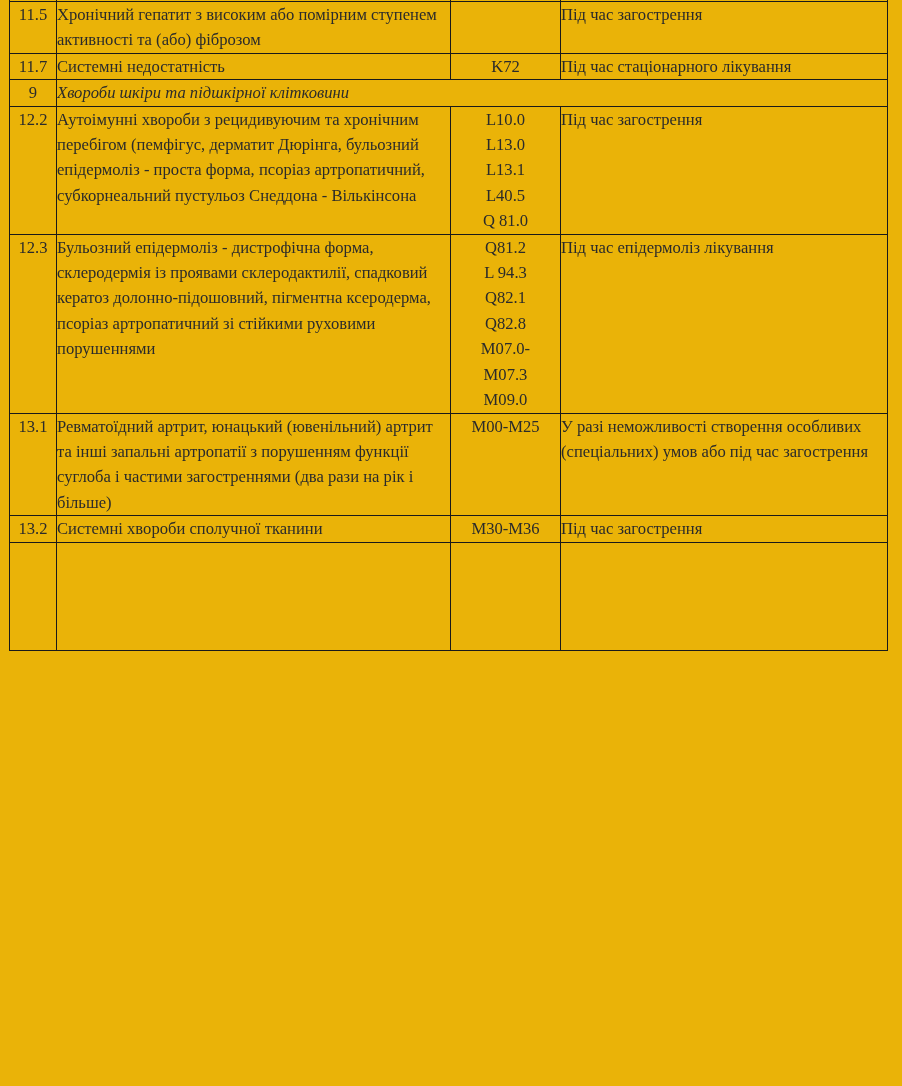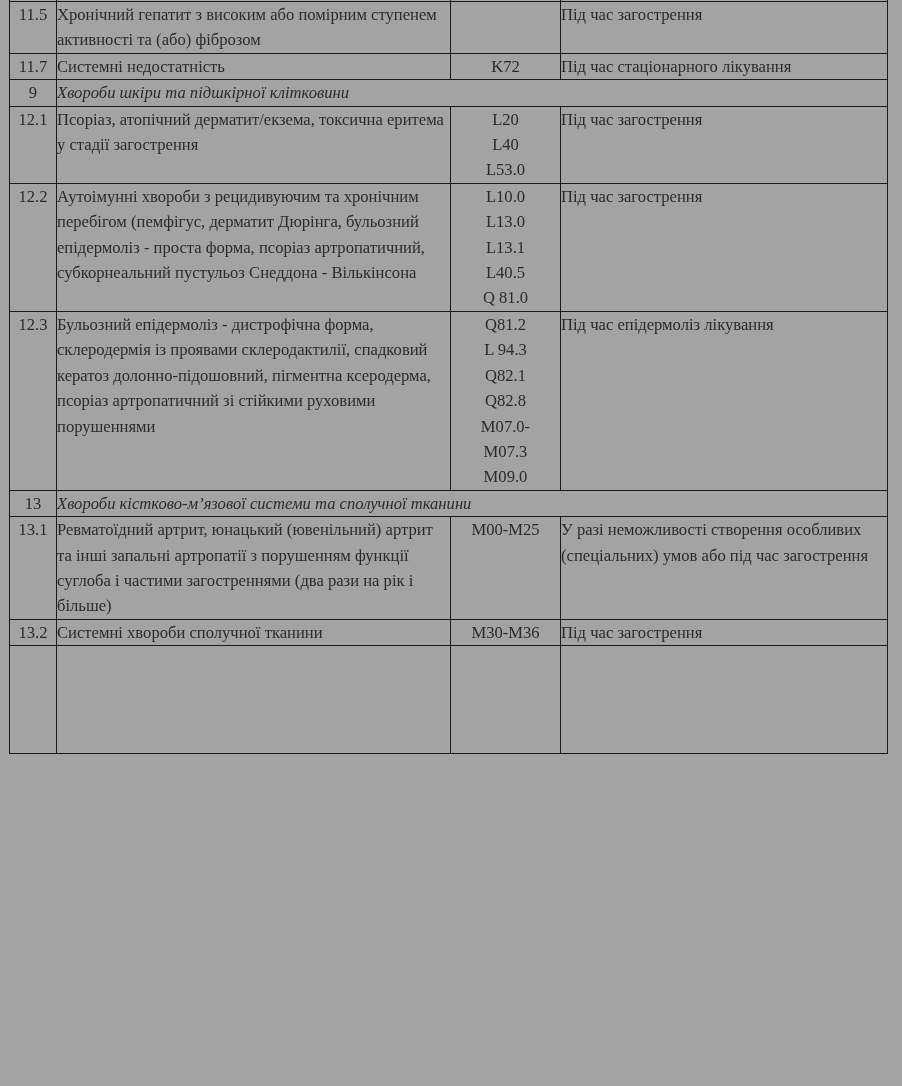--- a/index.html
+++ b/index.html
@@ -11,21 +11,21 @@
     width: 902px;
     height: 1086px;
     overflow: hidden;
     font-family: "Liberation Serif", "DejaVu Serif", serif;
     color: #2b2b2b;
   }
   .page {
     position: relative;
     width: 902px;
     height: 1086px;
-    background: #a3a3a3;
+    background: #eab308;
   }
   table.reg-table {
     position: absolute;
     left: 9px;
     top: -99px;
     width: 878px;
     border-collapse: collapse;
     table-layout: fixed;
   }
   table.reg-table col.c-num   { width: 47px; }
@@ -94,30 +94,20 @@
           <td class="cell-code">
             <span class="code-line">K72</span>
           </td>
           <td class="cell-cond">Під час стаціонарного лікування</td>
         </tr>
         <tr>
           <td class="cell-num">9</td>
           <td class="cell-section" colspan="3">Хвороби шкіри та підшкірної клітковини</td>
         </tr>
         <tr>
-          <td class="cell-num">12.1</td>
-          <td class="cell-name">Псоріаз, атопічний дерматит/екзема, токсична еритема у стадії загострення</td>
-          <td class="cell-code">
-            <span class="code-line">L20</span>
-            <span class="code-line">L40</span>
-            <span class="code-line">L53.0</span>
-          </td>
-          <td class="cell-cond">Під час загострення</td>
-        </tr>
-        <tr>
           <td class="cell-num">12.2</td>
           <td class="cell-name">Аутоімунні хвороби з рецидивуючим та хронічним перебігом (пемфігус, дерматит Дюрінга, бульозний епідермоліз - проста форма, псоріаз артропатичний, субкорнеальний пустульоз Снеддона - Вількінсона</td>
           <td class="cell-code">
             <span class="code-line">L10.0</span>
             <span class="code-line">L13.0</span>
             <span class="code-line">L13.1</span>
             <span class="code-line">L40.5</span>
             <span class="code-line">Q 81.0</span>
           </td>
           <td class="cell-cond">Під час загострення</td>
@@ -128,24 +118,20 @@
           <td class="cell-code">
             <span class="code-line">Q81.2</span>
             <span class="code-line">L 94.3</span>
             <span class="code-line">Q82.1</span>
             <span class="code-line">Q82.8</span>
             <span class="code-line">M07.0-</span>
             <span class="code-line">M07.3</span>
             <span class="code-line">M09.0</span>
           </td>
           <td class="cell-cond">Під час епідермоліз лікування</td>
-        </tr>
-        <tr>
-          <td class="cell-num">13</td>
-          <td class="cell-section" colspan="3">Хвороби кістково-м’язової системи та сполучної тканини</td>
         </tr>
         <tr>
           <td class="cell-num">13.1</td>
           <td class="cell-name">Ревматоїдний артрит, юнацький (ювенільний) артрит та інші запальні артропатії з порушенням функції суглоба і частими загостреннями (два рази на рік і більше)</td>
           <td class="cell-code">
             <span class="code-line">M00-M25</span>
           </td>
           <td class="cell-cond">У разі неможливості створення особливих (спеціальних) умов або під час загострення</td>
         </tr>
         <tr>

